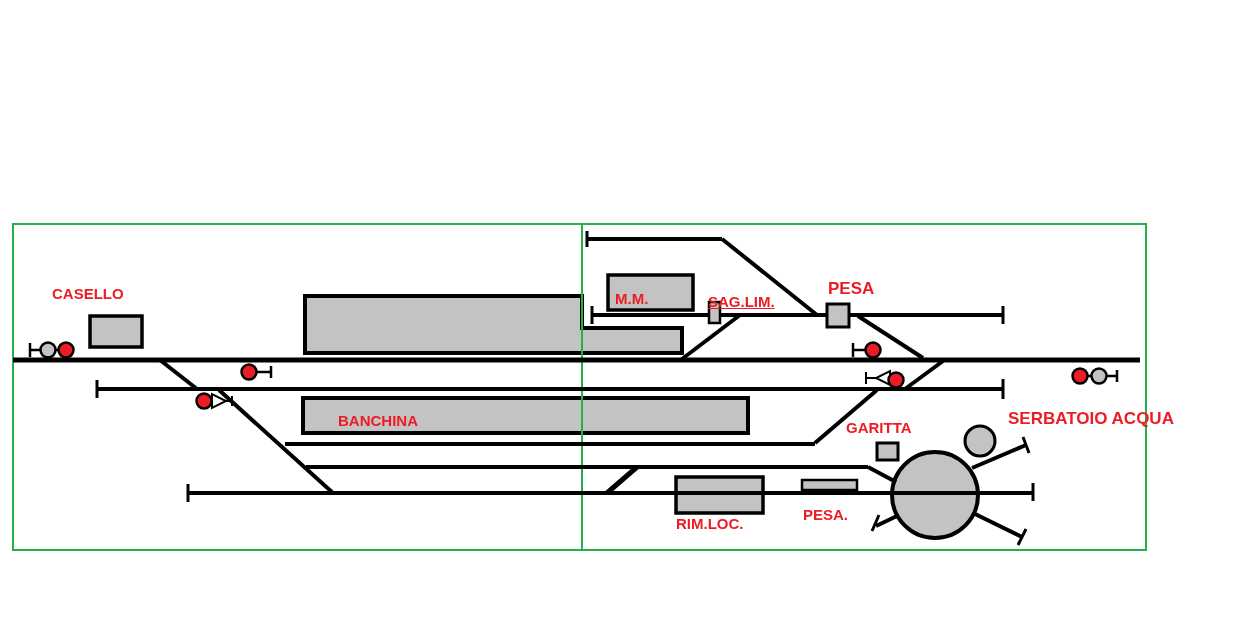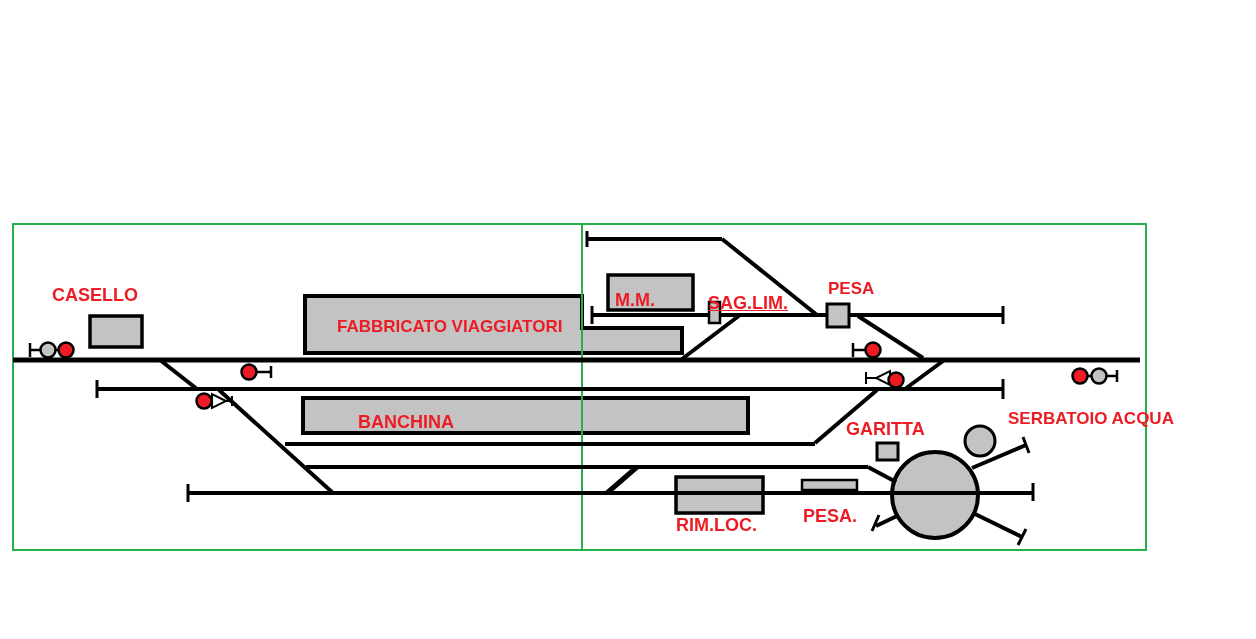--- a/index.html
+++ b/index.html
@@ -5,21 +5,21 @@
   html,body{margin:0;padding:0;background:#ffffff;}
   .stage{
     position:relative;width:1256px;height:639px;background:#ffffff;
     font-family:"Liberation Sans",sans-serif;overflow:hidden;
   }
   .stage svg{position:absolute;left:0;top:0;}
   .lbl{
     position:absolute;font-weight:bold;color:#ED1C24;
     white-space:nowrap;line-height:1;letter-spacing:0;
   }
-  .fs16{font-size:18px;}
+  .fs16{font-size:15px;}
   .fs17{font-size:17px;text-align:center;}
 </style>
 </head>
 <body>
 
 <div class="stage">
 
 <svg width="1256" height="639" viewBox="0 0 1256 639">
 
   <rect x="90" y="316" width="52" height="31" fill="#C3C3C3" stroke="#000" stroke-width="3.5"></rect>
@@ -102,23 +102,22 @@
     <g>
       <path d="M1080,376 H1117" stroke="#000" stroke-width="2.5"></path>
       <path d="M1117,370 V382" stroke="#000" stroke-width="2.5"></path>
       <circle cx="1080" cy="376" r="7.5" fill="#ED1C24" stroke="#000" stroke-width="2.5"></circle>
       <circle cx="1099" cy="376" r="7.5" fill="#C3C3C3" stroke="#000" stroke-width="2.5"></circle>
     </g>
   </g>
 </svg>
 
 <div class="lbl fs16" style="left:52px;top:286px;">CASELLO</div>
-<div class="lbl fs17" style="left:337px;top:318px;">FABBRICATO VIAGGIATORI</div>
 <div class="lbl fs16" style="left:615px;top:291px;">M.M.</div>
 <div class="lbl fs16" style="left:708px;top:294px;text-decoration:underline;">SAG.LIM.</div>
 <div class="lbl fs17" style="left:828px;top:280px;">PESA</div>
-<div class="lbl fs16" style="left:338px;top:413px;margin-left:20px;">BANCHINA</div>
+<div class="lbl fs16" style="left:338px;top:413px;">BANCHINA</div>
 <div class="lbl fs16" style="left:846px;top:420px;">GARITTA</div>
 <div class="lbl fs17" style="left:970px;top:410px;margin-left:38px;">SERBATOIO ACQUA</div>
 <div class="lbl fs16" style="left:676px;top:500px;margin-top:16px;">RIM.LOC.</div>
 <div class="lbl fs16" style="left:803px;top:507px;">PESA.</div>
 
 </div>
 
 </body></html>

